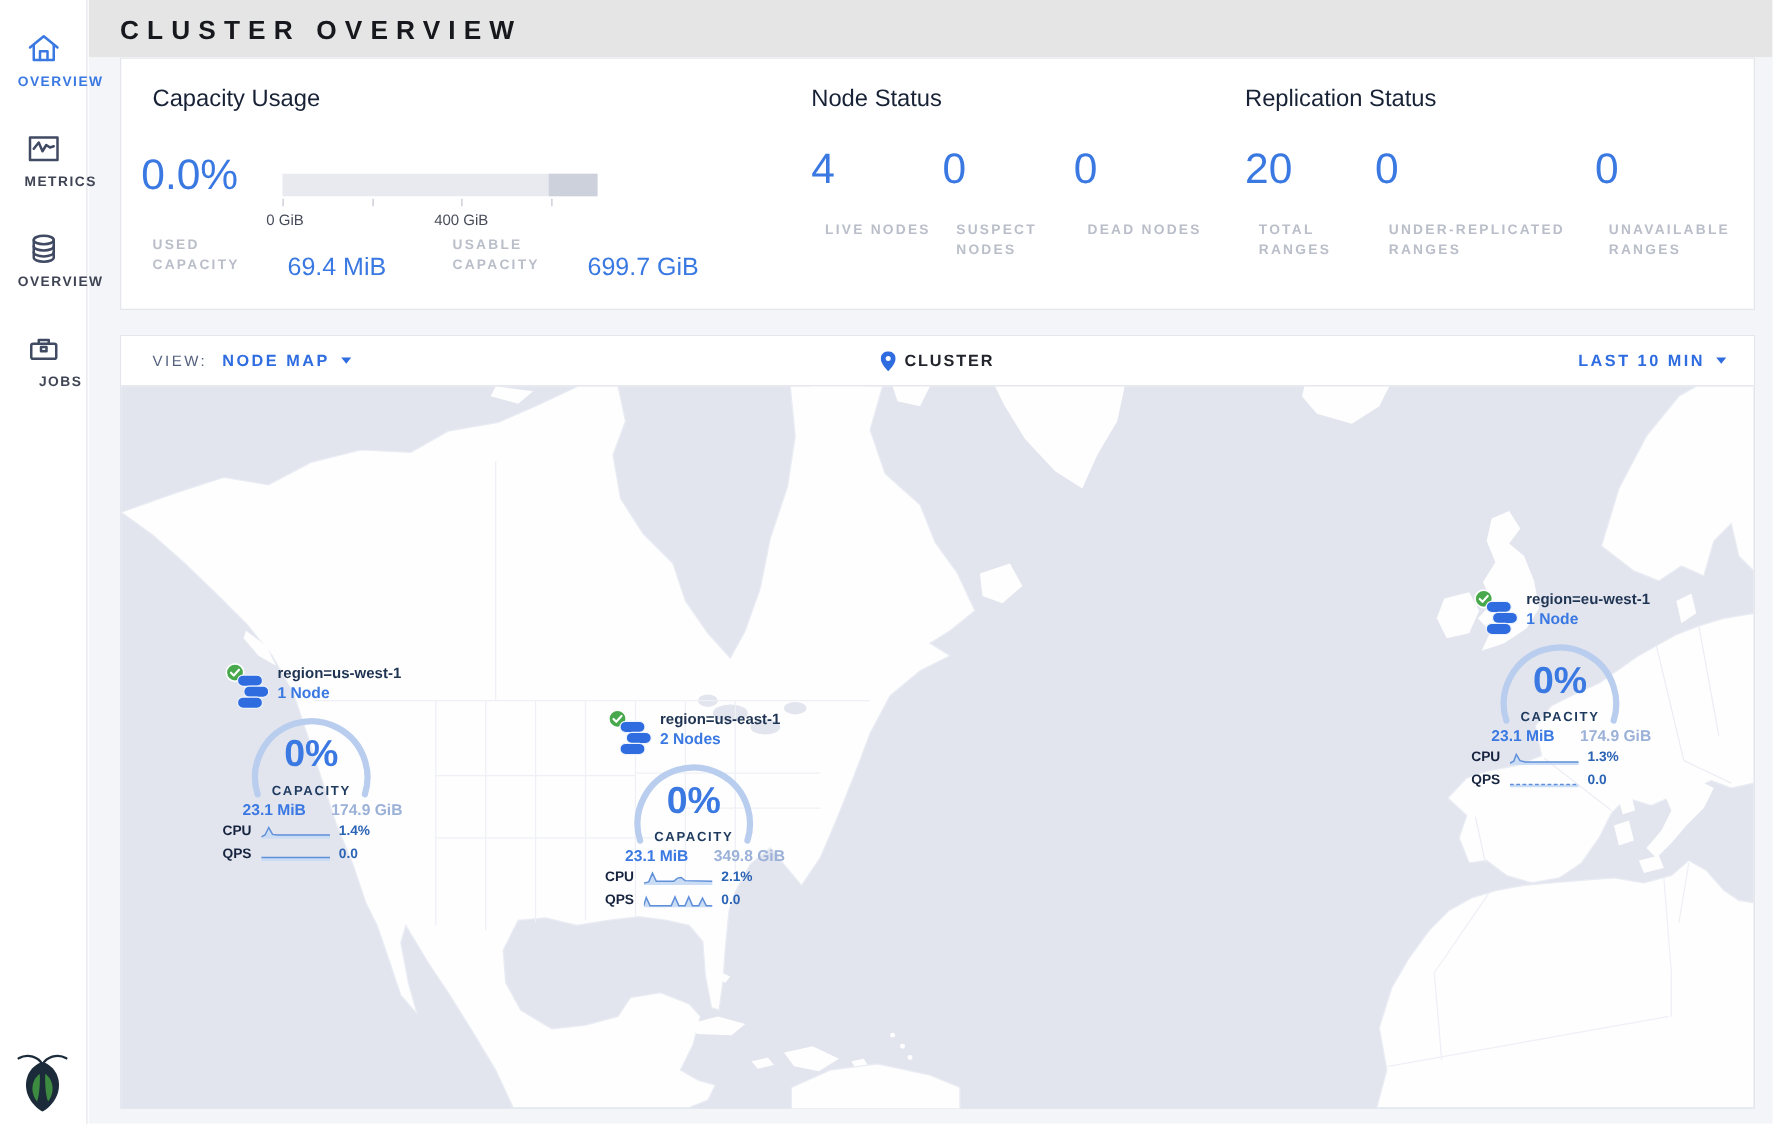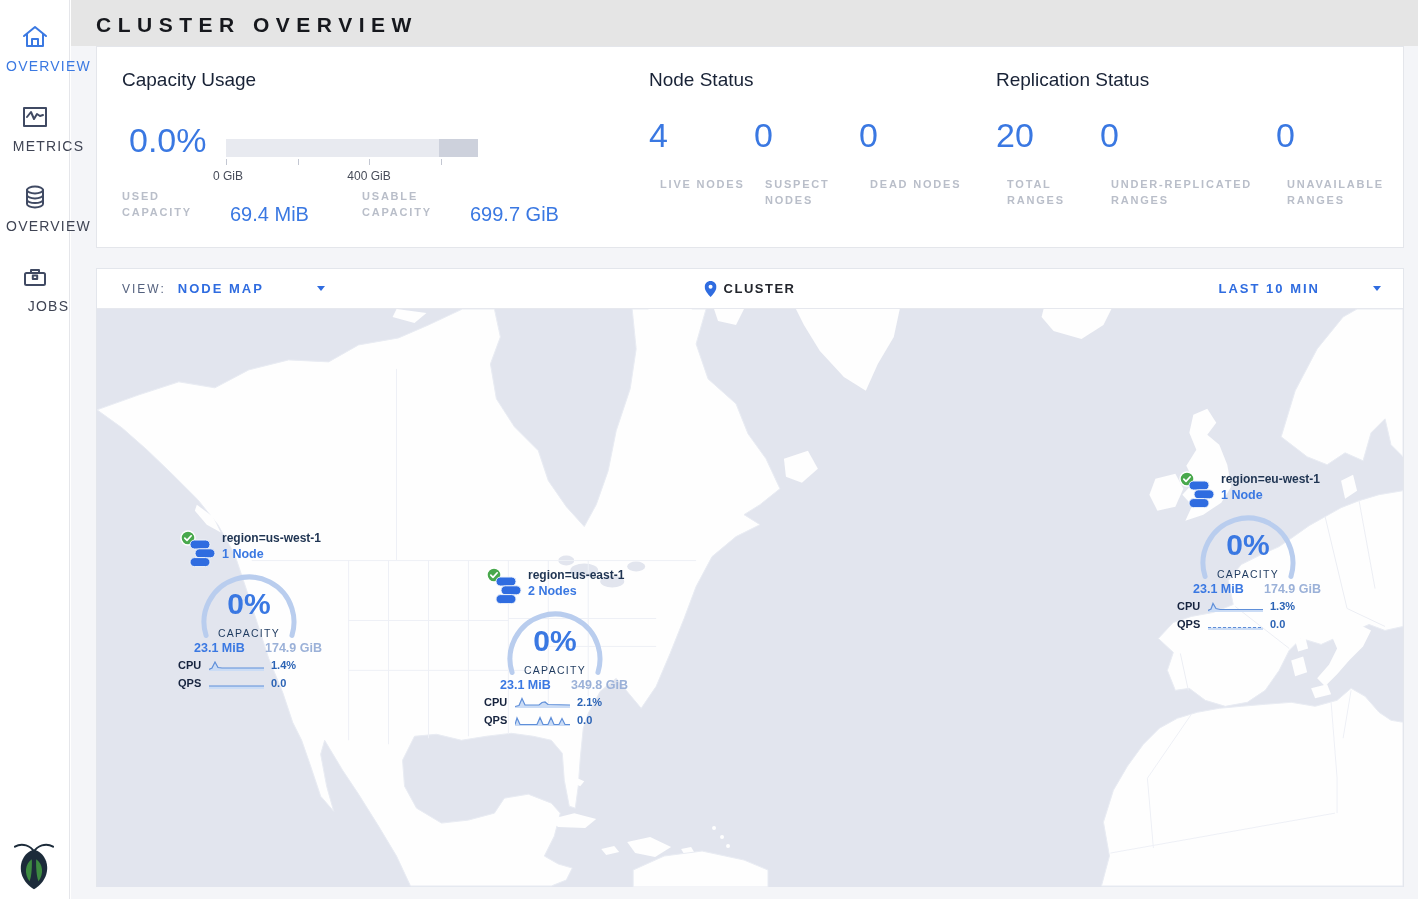--- a/index.html
+++ b/index.html
@@ -5,39 +5,39 @@
   * { margin:0; padding:0; box-sizing:border-box; }
   html,body { width:1418px; height:899px; overflow:hidden; background:#fff;
     font-family:"Liberation Sans", sans-serif; }
 
   
   .sidebar { position:fixed; left:0; top:0; width:70px; height:899px; background:#fff;
     border-right:1px solid #e5e6ea; z-index:20; }
   .nav { padding-top:8px; }
   .nav-item { width:70px; height:80px; display:flex; flex-direction:column; align-items:center;
     justify-content:center; cursor:pointer; }
-  .nav-item .nav-label { margin-top:6px; font-size:14px; font-weight:400; letter-spacing:1.2px;
+  .nav-item .nav-label { margin-top:6px; font-size:11px; font-weight:700; letter-spacing:1.2px;
     color:#3f4454;margin-left:27px; }
   .nav-item.active .nav-label { color:#3b79e2; }
   .nav-icon { width:30px; height:30px; display:block; }
   .logo { position:absolute; left:12px; bottom:8px; width:44px; height:52px; }
 
   
   .main { margin-left:71px; height:899px; }
   .page-header { height:46px; background:#e5e5e5; padding:13px 0 0 25px; }
   .page-title { font-size:21px; font-weight:700; letter-spacing:6.5px; color:#16181d; }
 
   .content { height:853px; background:#f4f5f8; padding:0 14px 12px 25px; }
 
   
   .stats-card { position:relative; width:1308px; height:202px; background:#fff;
     border:1px solid #e4e6eb; margin-bottom:20px; }
   .panel-title { font-size:19px; font-weight:500; color:#182236; }
   .cap-section .panel-title { position:absolute; left:25px; top:22px; }
-  .cap-pct { position:absolute; left:32px; top:74px; font-size:34px; color:#3a78e2;text-align:right; }
+  .cap-pct { position:absolute; left:16px; top:74px; font-size:34px; color:#3a78e2;text-align:right; }
   .cap-bar-wrap { position:absolute; left:129px; top:92px; width:252px; }
   .cap-bar { position:relative; width:252px; height:18px; background:#e8eaf0; }
   .cap-bar-seg { position:absolute; left:213px; top:0; width:39px; height:18px; background:#cdd1dc; }
   .cap-ticks { position:relative; height:8px; margin-top:2px; }
   .cap-tick { position:absolute; top:0; width:1px; height:6px; background:#c3c7d2; }
   .cap-tick-labels { position:relative; height:14px; margin-top:2px; }
   .cap-tick-label { position:absolute; transform:translateX(-50%); font-size:12px; color:#474c59; white-space:nowrap; }
   .cap-details { position:absolute; left:25px; top:142px; display:flex; align-items:flex-end; }
   .mini-label { font-size:11px; font-weight:700; letter-spacing:1.8px; color:#b9bec9; line-height:1.45; }
   .cap-details .mini-label { width:84px; margin-bottom:5px; }
@@ -57,21 +57,21 @@
   .repl .stat-col.c1 { width:176px; }
   .repl .stat-col.c2 { width:140px; }
   .repl .stat-col.c1 .mini-label { width:160px; }
 
   
   .map-card { position:relative; width:1308px; height:619px; background:#fff; border:1px solid #e3e6ec; }
   .view-bar { position:relative; height:40px; display:flex; align-items:center; background:#fff;
     border-bottom:1px solid #e6e8ee; }
   .view-left { display:flex; align-items:center; padding-left:25px; }
   .view-label { font-size:12px; letter-spacing:2px; color:#54617e; }
-  .dropdown { display:flex; align-items:center; margin-left:12px; cursor:pointer;gap:44px; }
+  .dropdown { display:flex; align-items:center; margin-left:12px; cursor:pointer; }
   .dropdown .dd-text { font-size:13px; font-weight:700; letter-spacing:2px; color:#2f6ce0; }
   .caret { width:0; height:0; border-left:4.5px solid transparent; border-right:4.5px solid transparent;
     border-top:5.5px solid #2f6ce0; margin-left:9px; }
   .view-center { position:absolute; left:50%; transform:translateX(-50%); display:flex; align-items:center; cursor:pointer; }
   .view-center .crumb { margin-left:7px; font-size:13px; font-weight:700; letter-spacing:1.5px; color:#22252c; }
   .view-right { margin-left:auto; padding-right:22px; }
 
   .map { position:relative; width:100%; height:578px; background:#e2e5ee; overflow:hidden; }
   .map svg.world { position:absolute; inset:0; }
 
@@ -79,21 +79,21 @@
   .nm { position:absolute; width:150px; height:166px; z-index:5; cursor:pointer; }
   .nm-check { position:absolute; left:6px; top:0; }
   .nm-db { position:absolute; left:15px; top:9px; }
   .nm-head-text { position:absolute; left:48px; top:1px; white-space:nowrap; }
   .nm-region { font-size:12px; font-weight:700; color:#1f3452; }
   .nm-count { font-size:12.5px; font-weight:700; color:#3a78e2; margin-top:2px; }
   .nm-donut { position:absolute; left:27px; top:44px; width:96px; height:96px; }
   .nm-pct { position:absolute; left:0; right:0; top:13px; text-align:center; font-size:30px;
     font-weight:700; color:#3a78e2; }
   .nm-caplabel { position:absolute; left:0; right:0; top:53px; text-align:center; font-size:10.5px;
-    font-weight:400; letter-spacing:1.3px; color:#1e3a5f; }
+    font-weight:700; letter-spacing:1.3px; color:#1e3a5f; }
   .nm-values { position:absolute; left:20px; right:2px; top:111px; display:flex;
     justify-content:space-between; font-size:12.5px; font-weight:700; }
   .nm-used { color:#3a78e2; }
   .nm-total { color:#9bb1d8; }
   .nm-metric { position:absolute; left:4px; top:129px; display:flex; align-items:center; }
   .nm-metric.qps { top:147px; }
   .nm-mlabel { width:31px; font-size:11px; font-weight:700; color:#16233e; }
   .nm-spark { width:55px; height:12px; display:block; }
   .nm-mval { margin-left:7px; font-size:11px; font-weight:700; color:#2b63b5; }
 </style>

